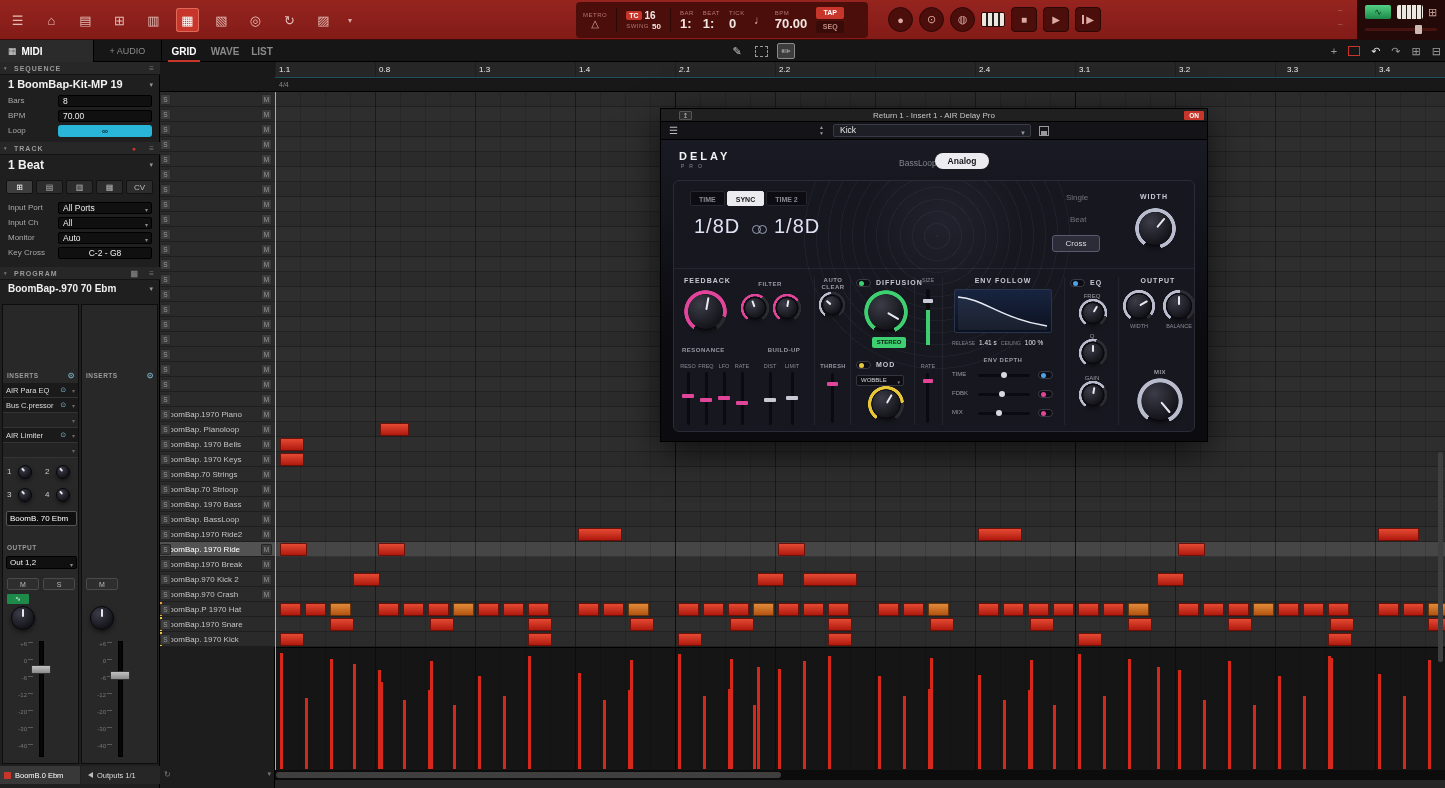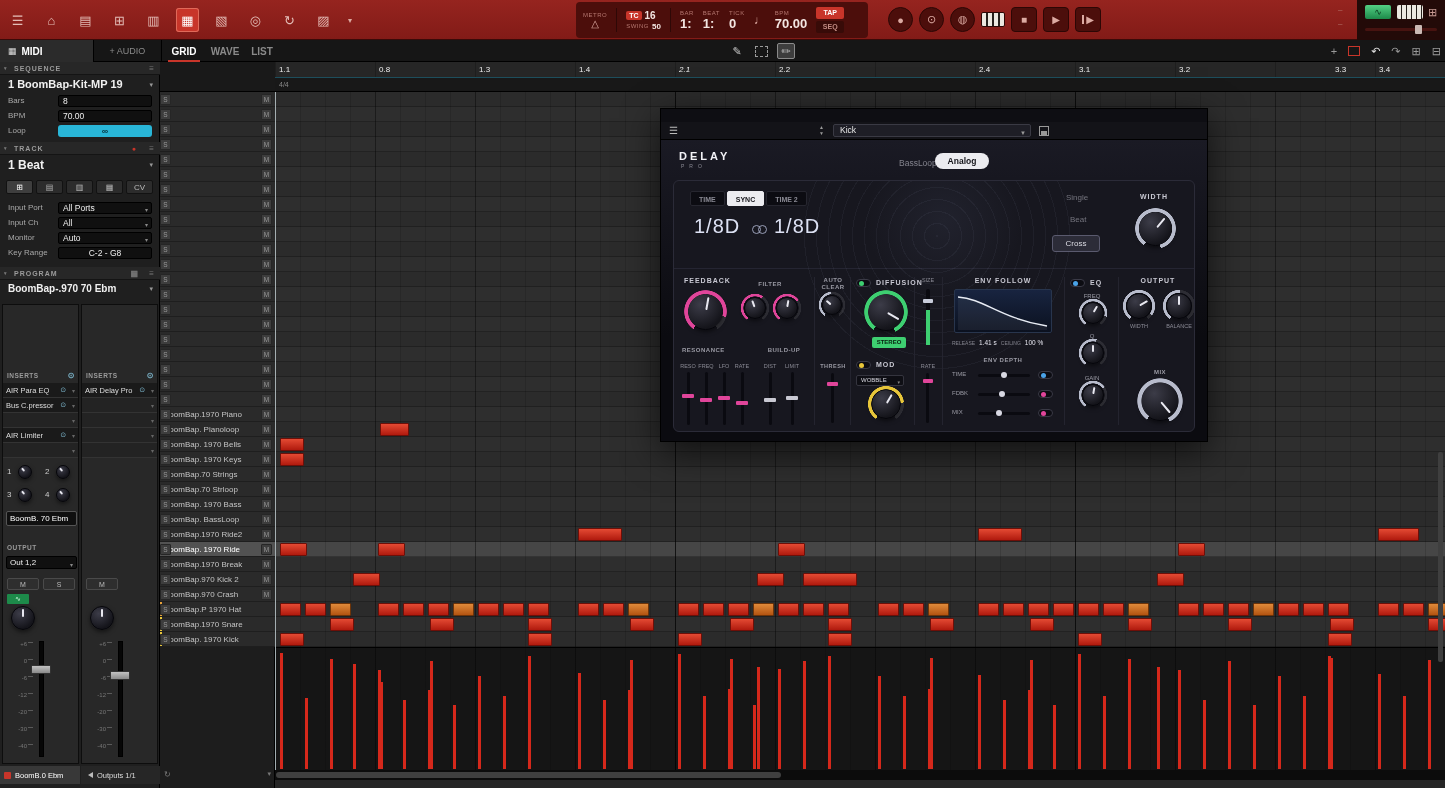--- a/index.html
+++ b/index.html
@@ -344,21 +344,21 @@
       <span class="vbtn">▥</span>
       <span class="vbtn">▦</span>
       <span class="vbtn">CV</span>
     </div>
   <span class="frow-lbl" style="top:141px">Input Port</span>
   <div class="fbox" style="top:140px"><span>All Ports</span><span class="dc">▾</span></div>
   <span class="frow-lbl" style="top:156px">Input Ch</span>
   <div class="fbox" style="top:155px"><span>All</span><span class="dc">▾</span></div>
   <span class="frow-lbl" style="top:171px">Monitor</span>
   <div class="fbox" style="top:170px"><span>Auto</span><span class="dc">▾</span></div>
-  <span class="frow-lbl" style="top:186px">Key Range</span>
+  <span class="frow-lbl" style="top:186px">Key Cross</span>
   <div class="fbox" style="top:185px;text-align:center;padding-left:0">C-2 - G8</div>
 
   <div class="shead" style="top:205px">
     <span class="car">▾</span>
     <span>PROGRAM</span>
     <span class="menu" style="right:22px">▦</span>
     <span class="menu">≡</span>
   </div>
   <div class="sname" style="top:221px;font-size:10px">BoomBap-.970 70 Ebm</div>
   <span class="scaret" style="top:223px">▾</span>
@@ -428,43 +428,20 @@
     <div class="fticks"></div>
     <div class="ftrack"></div>
     <div class="fhandle" style="top:360px"></div>
   </div>
 
   <div class="strip" id="strip-b">
     <div class="ins-head">
       <span>INSERTS</span>
       <span class="pwr">⊙</span>
     </div>
-    <div class="slots">
-        <div class="slot filled">
-          <span class="slotname">AIR Delay Pro</span>
-          <span class="slotpwr">⊙</span>
-          <span class="slotdot">▾</span>
-        </div>
-        <div class="slot">
-          <span class="slotname"></span>
-          <span class="slotdot">▾</span>
-        </div>
-        <div class="slot">
-          <span class="slotname"></span>
-          <span class="slotdot">▾</span>
-        </div>
-        <div class="slot">
-          <span class="slotname"></span>
-          <span class="slotdot">▾</span>
-        </div>
-        <div class="slot">
-          <span class="slotname"></span>
-          <span class="slotdot">▾</span>
-        </div>
-      </div>
     <div class="msb" style="left:4px">M</div>
     <div class="knob plain" style="left:8px;top:301px;width:24px;height:24px;--rot:0deg"></div>
     <div class="fscale">
         <span class="ftick" style="top: 2px;">+6</span>
         <span class="ftick" style="top: 19px;">0</span>
         <span class="ftick" style="top: 36px;">-6</span>
         <span class="ftick" style="top: 53px;">-12</span>
         <span class="ftick" style="top: 70px;">-20</span>
         <span class="ftick" style="top: 87px;">-30</span>
         <span class="ftick" style="top: 104px;">-40</span>
@@ -689,21 +666,21 @@
       <span class="rlbl" style="left: 4px;">1.1</span>
       <span class="rlbl" style="left: 104px;">0.8</span>
       <span class="rlbl" style="left: 204px;">1.3</span>
       <span class="rlbl" style="left: 304px;">1.4</span>
       <span class="rlbl" style="left: 404px; font-style: italic;">2.1</span>
       <span class="rlbl" style="left: 504px;">2.2</span>
       <span class="rlbl" style="left: 604px; margin-top: 28px;">2.3</span>
       <span class="rlbl" style="left: 704px;">2.4</span>
       <span class="rlbl" style="left: 804px;">3.1</span>
       <span class="rlbl" style="left: 904px;">3.2</span>
-      <span class="rlbl" style="left: 1060px;">3.3</span>
+      <span class="rlbl" style="left: 1012px;">3.3</span>
       <span class="rlbl" style="left: 1104px;">3.4</span>
     </div>
   <div id="locator">
     <span id="timesig">4/4</span>
   </div>
   <div id="rows">
     <div>
         <div class="grow"></div>
         <div class="grow"></div>
         <div class="grow"></div>
@@ -896,20 +873,25 @@
       </div>
   </div>
   <div id="playhead"></div>
   <div id="hscroll">
     <div id="hthumb"></div>
   </div>
   <div id="vscroll"></div>
 </div>
 
 <div id="plugin">
+  <div id="pl-title">
+    <span class="t">Return 1 - Insert 1 - AIR Delay Pro</span>
+    <span id="pl-up">↥</span>
+    <span id="pl-on">ON</span>
+  </div>
   <div id="pl-menu">
     <span id="pl-ham">☰</span>
     <span id="pl-spin">
         <span>▲</span>
         <span>▼</span>
       </span>
     <div id="pl-preset">
       <span>Kick</span><span class="dc">▼</span>
     </div>
     <span id="pl-save"></span>

